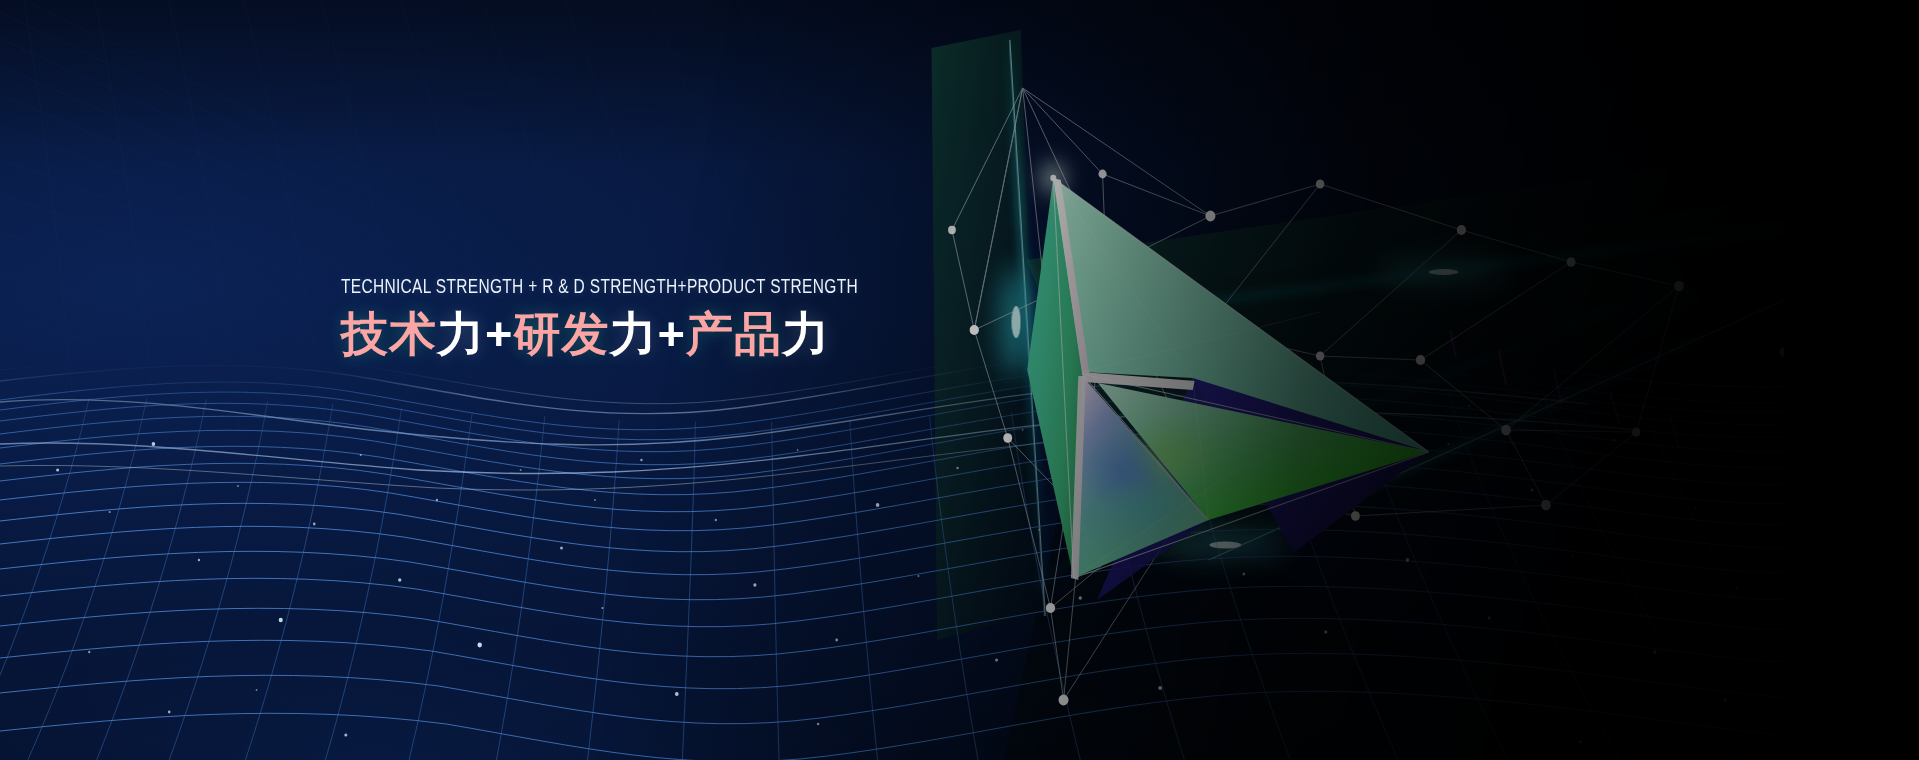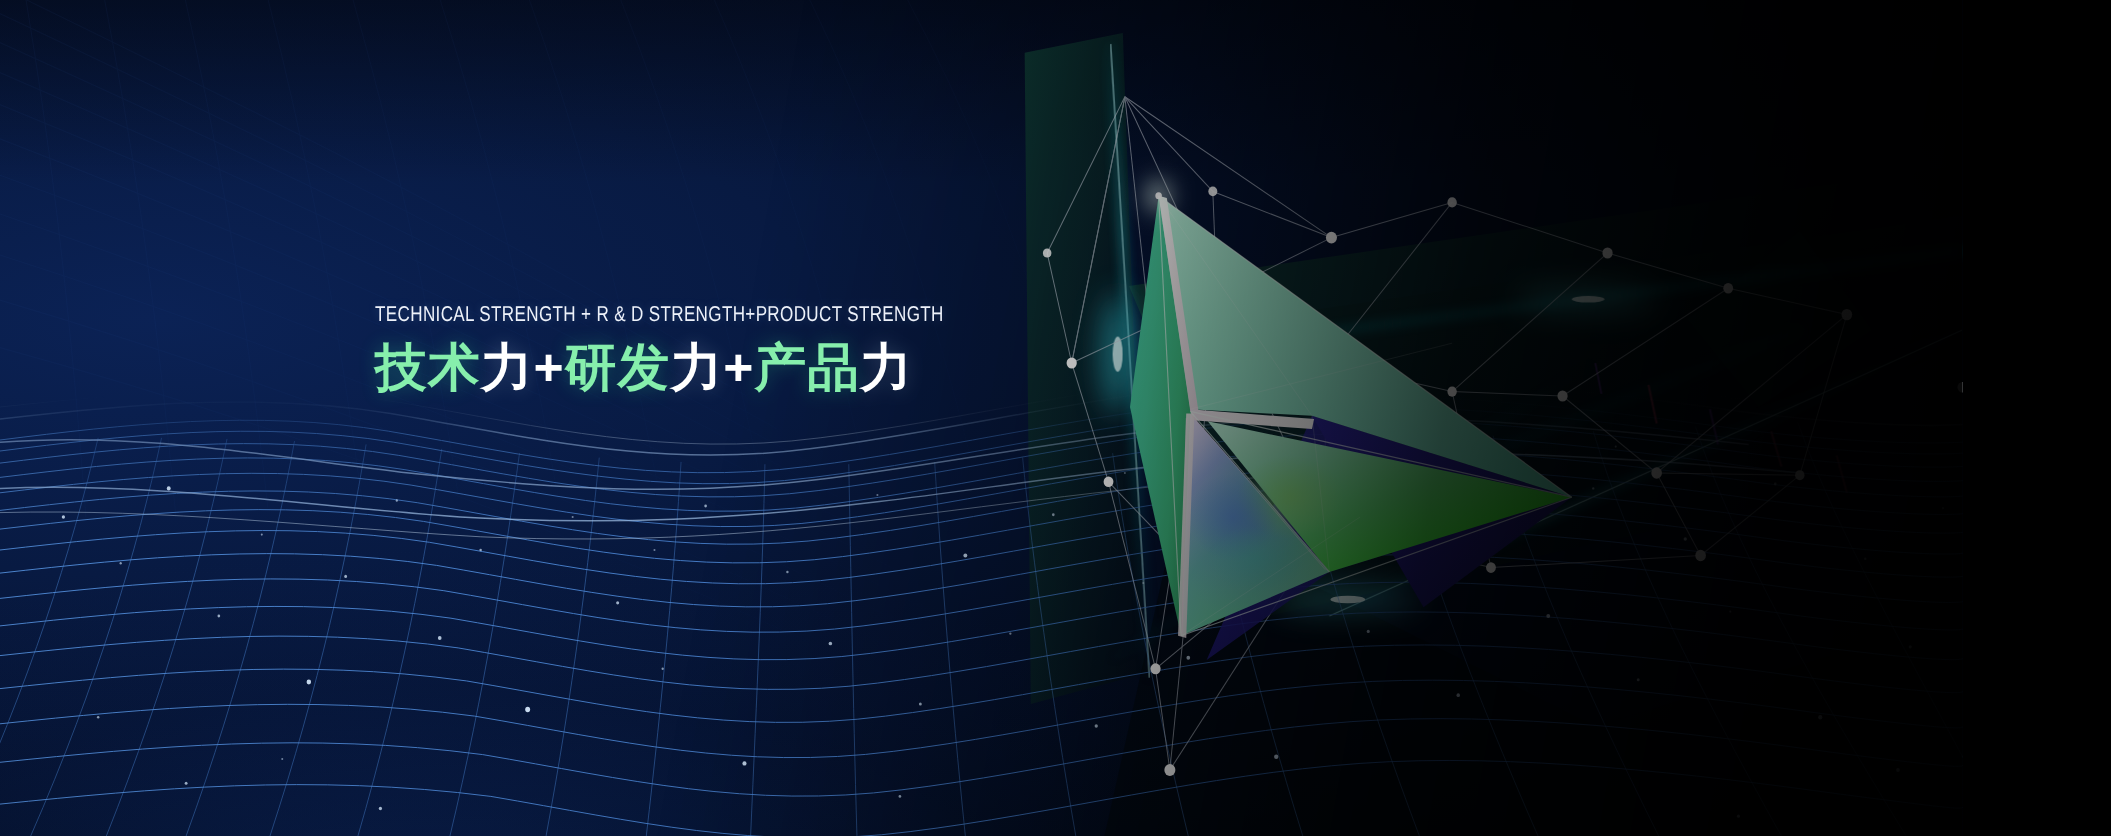--- a/index.html
+++ b/index.html
@@ -60,21 +60,21 @@
   }
   #cn-line{
     margin-top:12px;
     font-family:"DejaVu Sans","Liberation Sans", sans-serif;
     font-size:47px;
     font-weight:700;
     line-height:1.05;
     letter-spacing:1px;
     white-space:nowrap;
   }
-  #cn-line .g{color:#86efac; text-shadow:0 0 16px rgba(46,214,148,.30);margin-top:40px;}
+  #cn-line .g{color:#fca5a5; text-shadow:0 0 16px rgba(46,214,148,.30);margin-top:40px;}
   #cn-line .w{color:#ffffff; text-shadow:0 0 16px rgba(210,235,255,.22);}
   #cn-line .p{color:#ffffff; font-family:"Liberation Sans",sans-serif; font-weight:700;}
 </style>
 </head>
 <body>
 
 <div id="stage">
 
   <div class="bg-base"></div>
   <div class="bg-bottomglow"></div>

